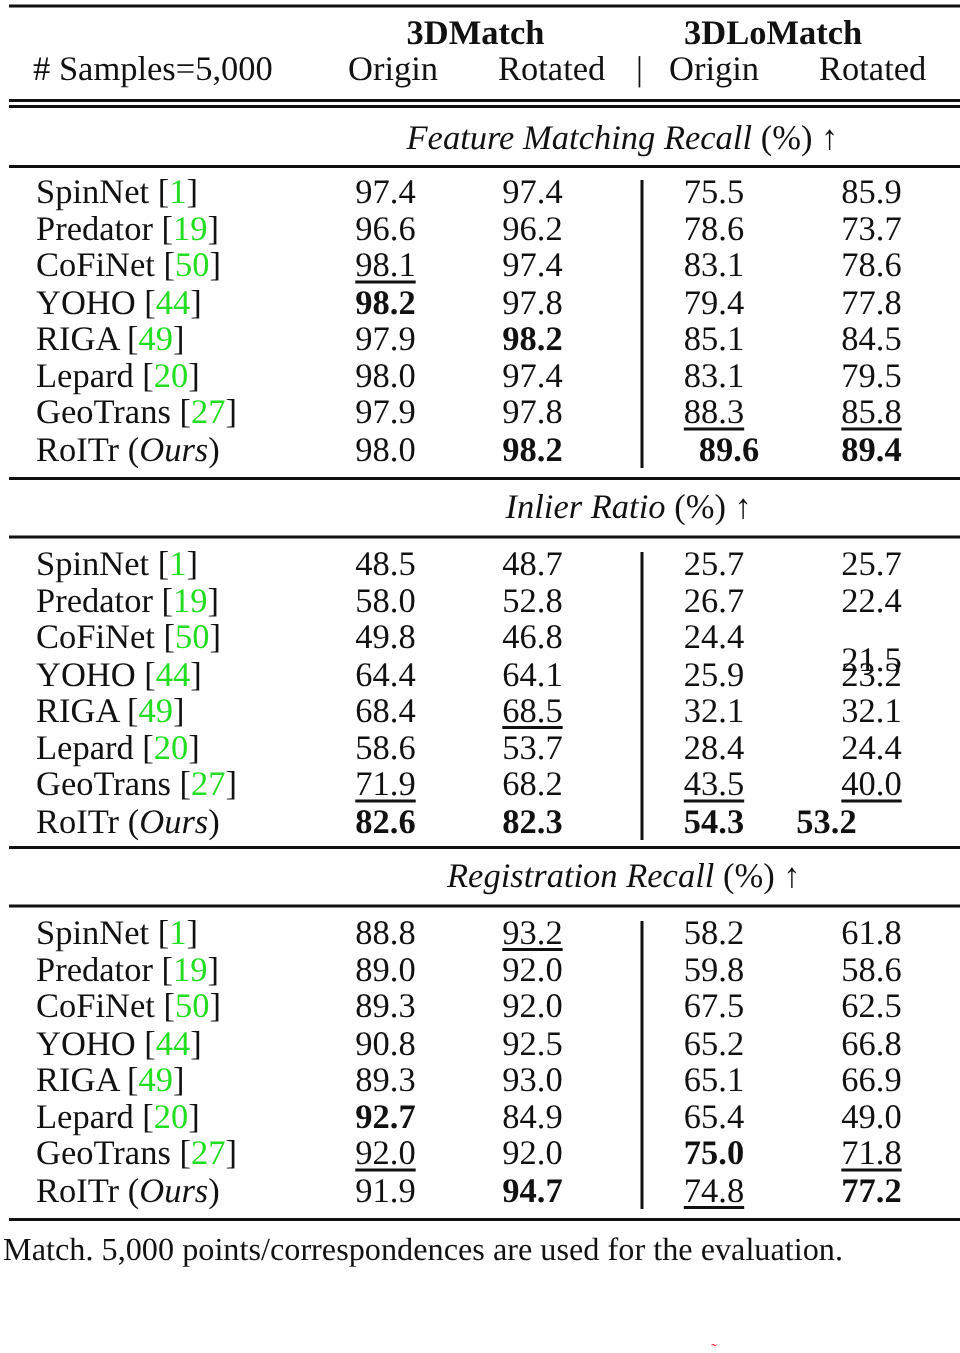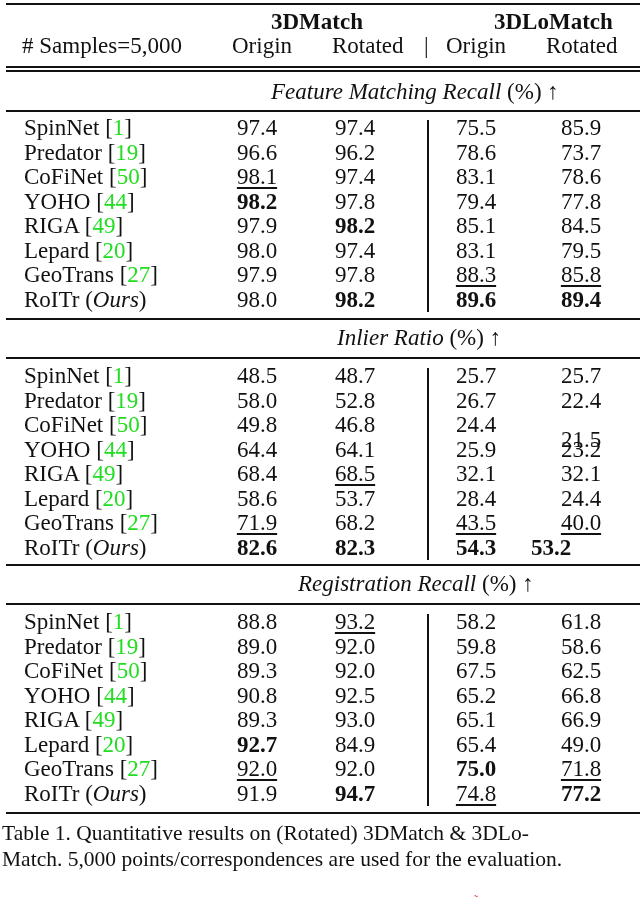--- a/index.html
+++ b/index.html
@@ -17,21 +17,21 @@
   .caption { position:absolute; left:2px; width:636px; font-size:21.5px; line-height:26px; text-align:justify; }
   .caption-line { display:block; white-space:nowrap; }
   .redmark { position:absolute; left:474px; top:893px; color:#e33; font-size:12px; }
 </style>
 </head>
 <body>
 
 <div class="rule" style="top:3px;height:2px;"></div>
 
 <div class="hdr bold" style="left:271px;top:10px;">3DMatch</div>
-<div class="hdr bold" style="left:494px;top:10px;">3DLoMatch</div>
+<div class="hdr bold" style="left:456px;top:10px;">3DLoMatch</div>
 <div class="hdr" style="left:22px;top:34px;"># Samples=5,000</div>
 <div class="hdr" style="left:232px;top:34px;">Origin</div>
 <div class="hdr" style="left:332px;top:34px;">Rotated</div>
 <div class="hdr" style="left:424px;top:34px;">|</div>
 <div class="hdr" style="left:446px;top:34px;">Origin</div>
 <div class="hdr" style="left:546px;top:34px;">Rotated</div>
 
 <div class="rule" style="top:66px;height:1.5px;"></div>
 <div class="rule" style="top:70px;height:1.5px;"></div>
 
@@ -74,21 +74,21 @@
     <div class="num" style="left: 441px; top: 238.5px;">83.1</div>
     <div class="num" style="left: 546px; top: 238.5px;">79.5</div>
     <div class="txt" style="left: 24px; top: 263px;"><span>GeoTrans</span> [<span class="cite">27</span>]</div>
     <div class="num" style="left: 222px; top: 263px;">97.9</div>
     <div class="num" style="left: 320px; top: 263px;">97.8</div>
     <div class="num ul" style="left: 441px; top: 263px;">88.3</div>
     <div class="num ul" style="left: 546px; top: 263px;">85.8</div>
     <div class="txt" style="left: 24px; top: 287.5px;"><span>RoITr</span> (<span class="it">Ours</span>)</div>
     <div class="num" style="left: 222px; top: 287.5px;">98.0</div>
     <div class="num bold" style="left: 320px; top: 287.5px;">98.2</div>
-    <div class="num bold" style="left: 441px; top: 287.5px;">89.6</div>
+    <div class="num bold" style="left: 451px; top: 287.5px;">89.6</div>
     <div class="num bold" style="left: 546px; top: 287.5px;">89.4</div>
   </div>
 
 <div class="rule" style="top:318px;height:1.5px;"></div>
 
 <div class="hdr" style="left:337px;top:326px;">
   <span class="it">Inlier Ratio</span>
   <span>(%) ↑</span>
 </div>
 <div class="rule" style="top:357px;height:1.5px;"></div>
@@ -185,17 +185,16 @@
     <div class="txt" style="left: 24px; top: 781.5px;"><span>RoITr</span> (<span class="it">Ours</span>)</div>
     <div class="num" style="left: 222px; top: 781.5px;">91.9</div>
     <div class="num bold" style="left: 320px; top: 781.5px;">94.7</div>
     <div class="num ul" style="left: 441px; top: 781.5px;">74.8</div>
     <div class="num bold" style="left: 546px; top: 781.5px;">77.2</div>
   </div>
 
 <div class="rule" style="top:812px;height:2px;"></div>
 
 <div class="caption" style="top:820px;">
-  <span class="caption-line">Table 1.  Quantitative results on (Rotated) 3DMatch &amp; 3DLo-</span>
   <span class="caption-line">Match. 5,000 points/correspondences are used for the evaluation.</span>
 </div>
 
 <div class="redmark">˜</div>
 
 </body></html>

